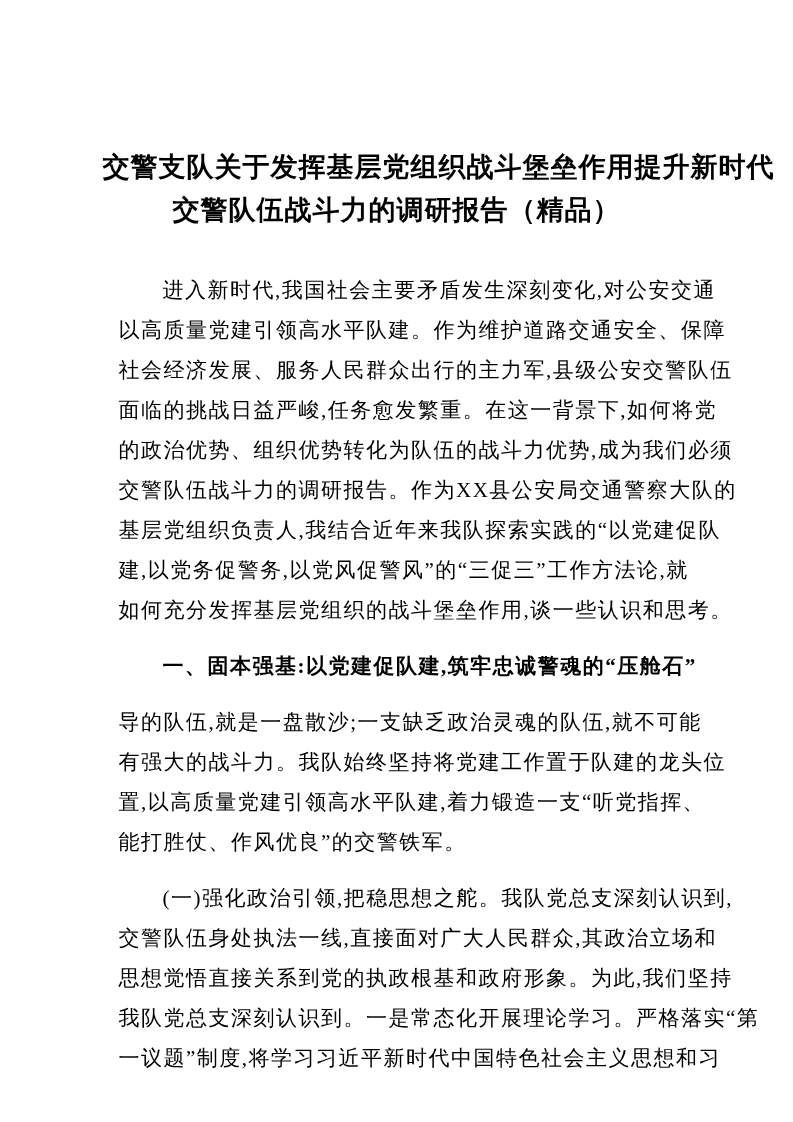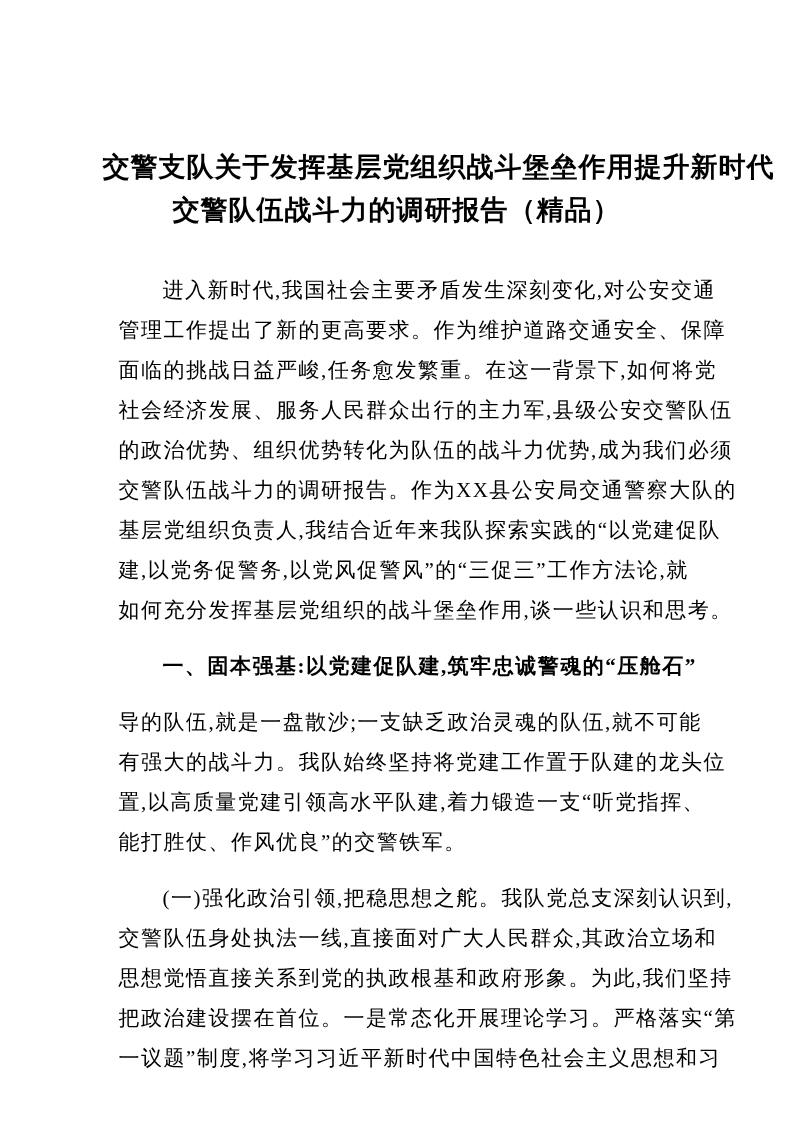--- a/index.html
+++ b/index.html
@@ -62,40 +62,40 @@
 
 <div class="page">
   <div class="content">
     <div class="doc-title">
       <div class="title-line">交警支队关于发挥基层党组织战斗堡垒作用提升新时代</div>
       <div class="title-line">交警队伍战斗力的调研报告（精品）</div>
     </div>
     <div class="doc-body">
         <div class="para">
           <div class="line indent">进入新时代,我国社会主要矛盾发生深刻变化,对公安交通</div>
-          <div class="line">管理工作提出了新的更高要求。作为维护道路交通安全、保障</div>
+          <div class="line">以高质量党建引领高水平队建。作为维护道路交通安全、保障</div>
+          <div class="line">社会经济发展、服务人民群众出行的主力军,县级公安交警队伍</div>
           <div class="line">面临的挑战日益严峻,任务愈发繁重。在这一背景下,如何将党</div>
-          <div class="line">社会经济发展、服务人民群众出行的主力军,县级公安交警队伍</div>
           <div class="line">的政治优势、组织优势转化为队伍的战斗力优势,成为我们必须</div>
           <div class="line">交警队伍战斗力的调研报告。作为XX县公安局交通警察大队的</div>
           <div class="line">基层党组织负责人,我结合近年来我队探索实践的“以党建促队</div>
           <div class="line">建,以党务促警务,以党风促警风”的“三促三”工作方法论,就</div>
           <div class="line">如何充分发挥基层党组织的战斗堡垒作用,谈一些认识和思考。</div>
         </div>
         <div class="para heading">
           <div class="line indent">一、固本强基:以党建促队建,筑牢忠诚警魂的“压舱石”</div>
         </div>
         <div class="para">
           <div class="line">导的队伍,就是一盘散沙;一支缺乏政治灵魂的队伍,就不可能</div>
           <div class="line">有强大的战斗力。我队始终坚持将党建工作置于队建的龙头位</div>
           <div class="line">置,以高质量党建引领高水平队建,着力锻造一支“听党指挥、</div>
           <div class="line short">能打胜仗、作风优良”的交警铁军。</div>
         </div>
         <div class="para">
           <div class="line indent">(一)强化政治引领,把稳思想之舵。我队党总支深刻认识到,</div>
           <div class="line">交警队伍身处执法一线,直接面对广大人民群众,其政治立场和</div>
           <div class="line">思想觉悟直接关系到党的执政根基和政府形象。为此,我们坚持</div>
-          <div class="line">把政治建设摆在首位。一是常态化开展理论学习。严格落实“第</div>
+          <div class="line">我队党总支深刻认识到。一是常态化开展理论学习。严格落实“第</div>
           <div class="line">一议题”制度,将学习习近平新时代中国特色社会主义思想和习</div>
         </div>
       </div>
   </div>
 </div>
 
 </body></html>

